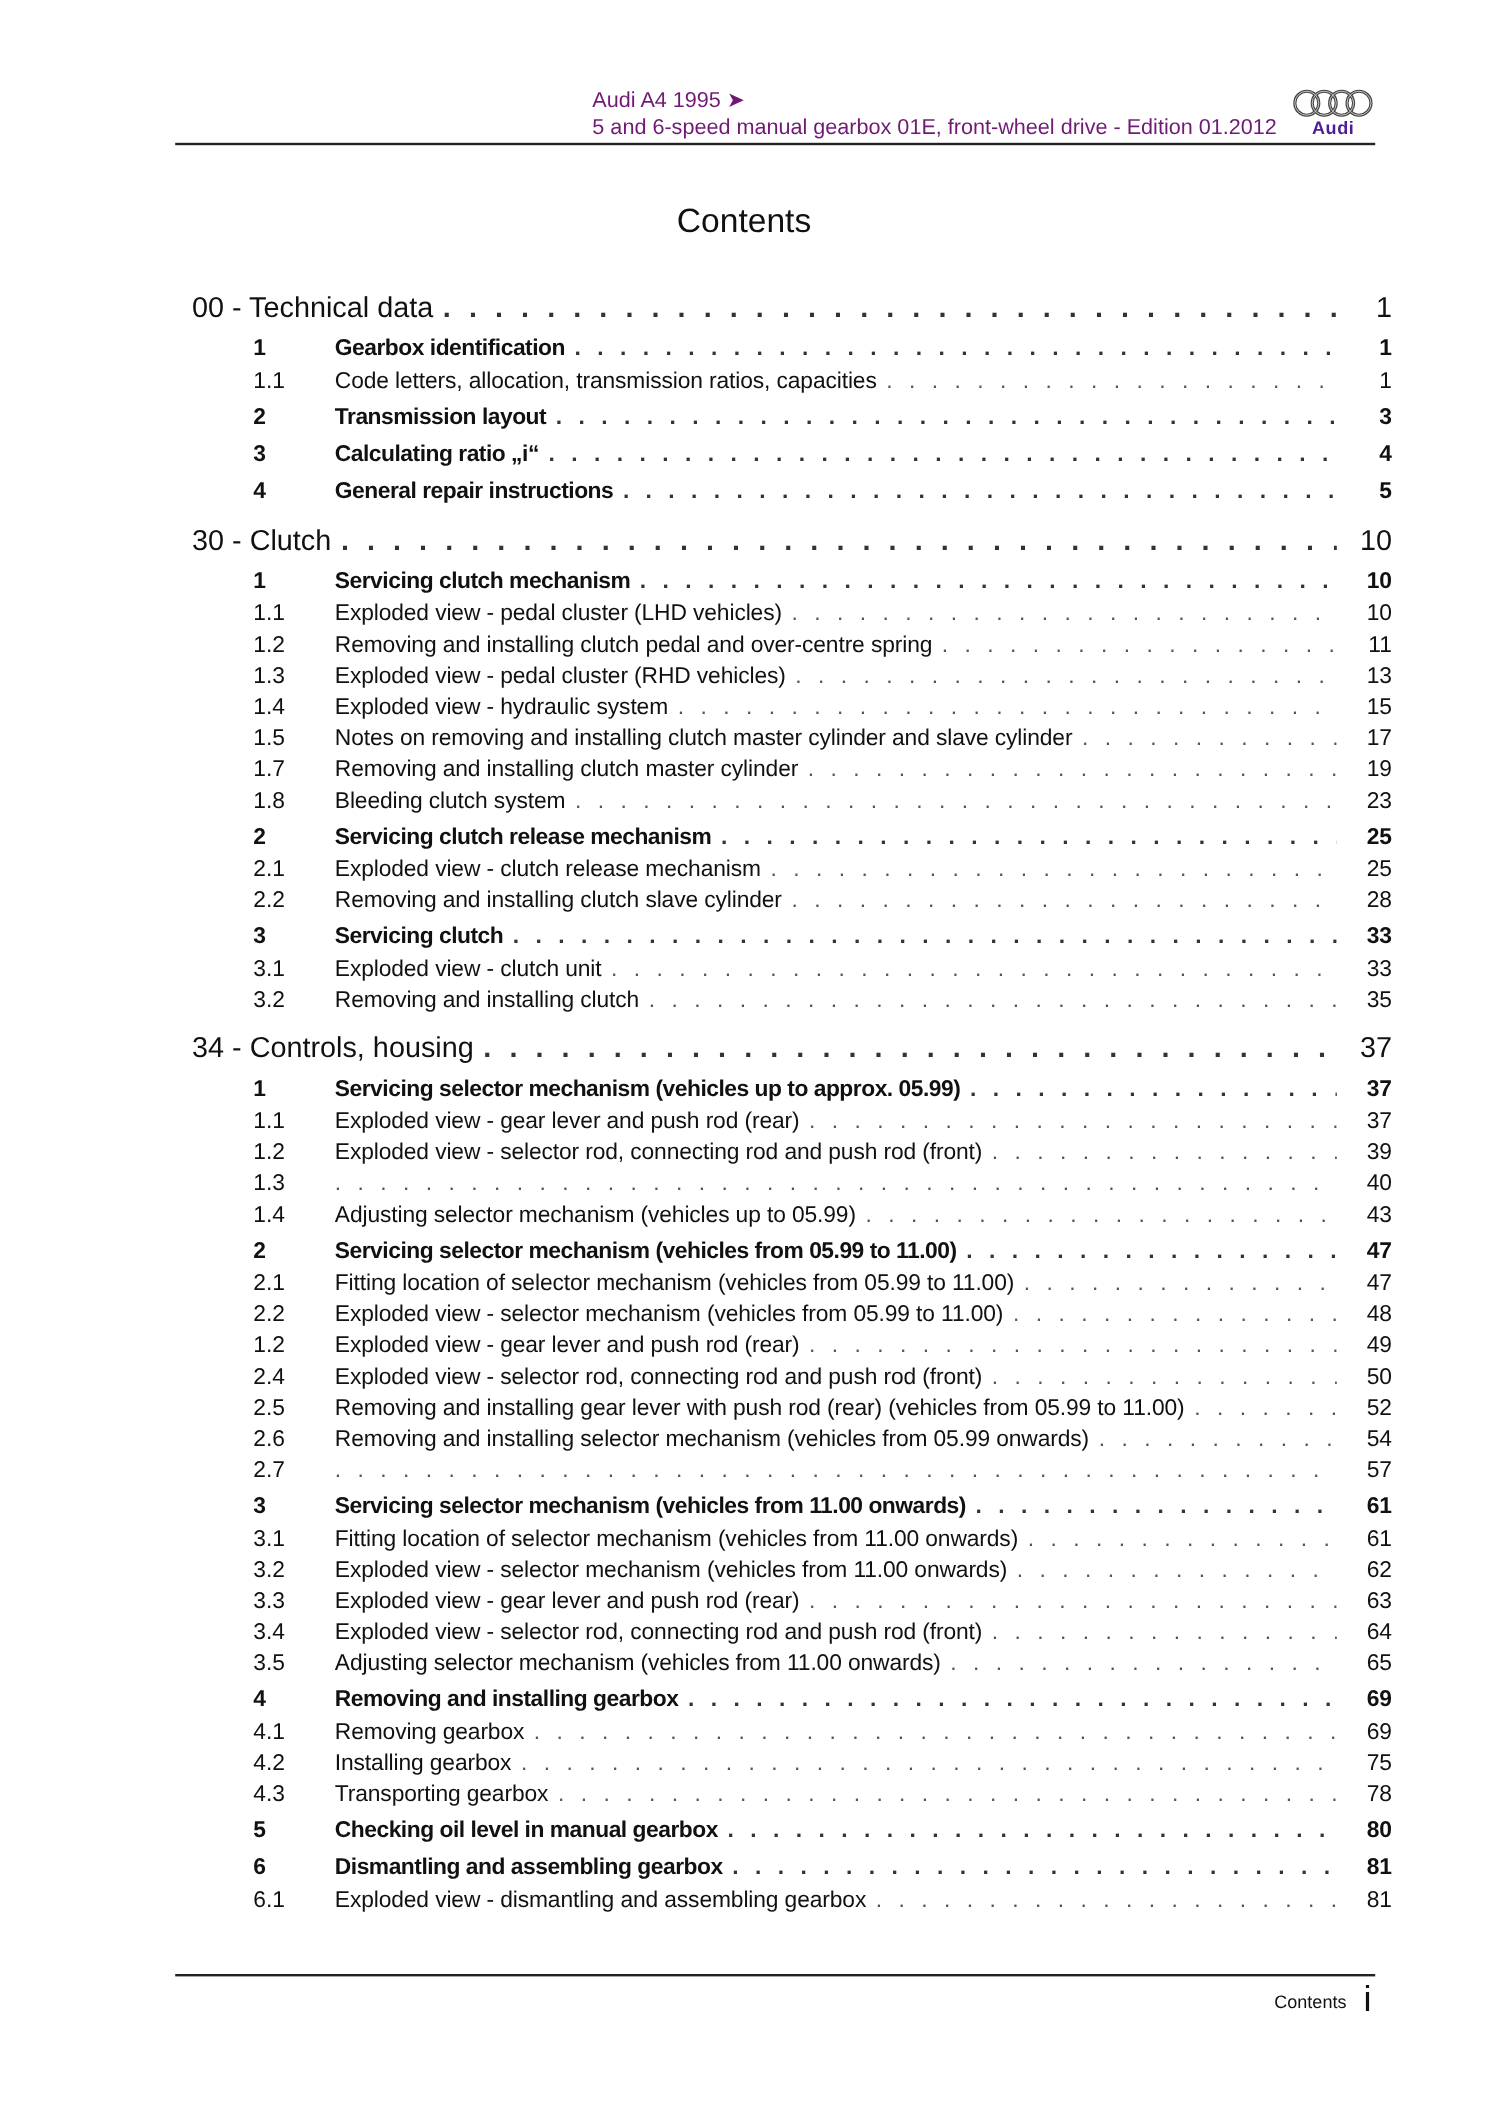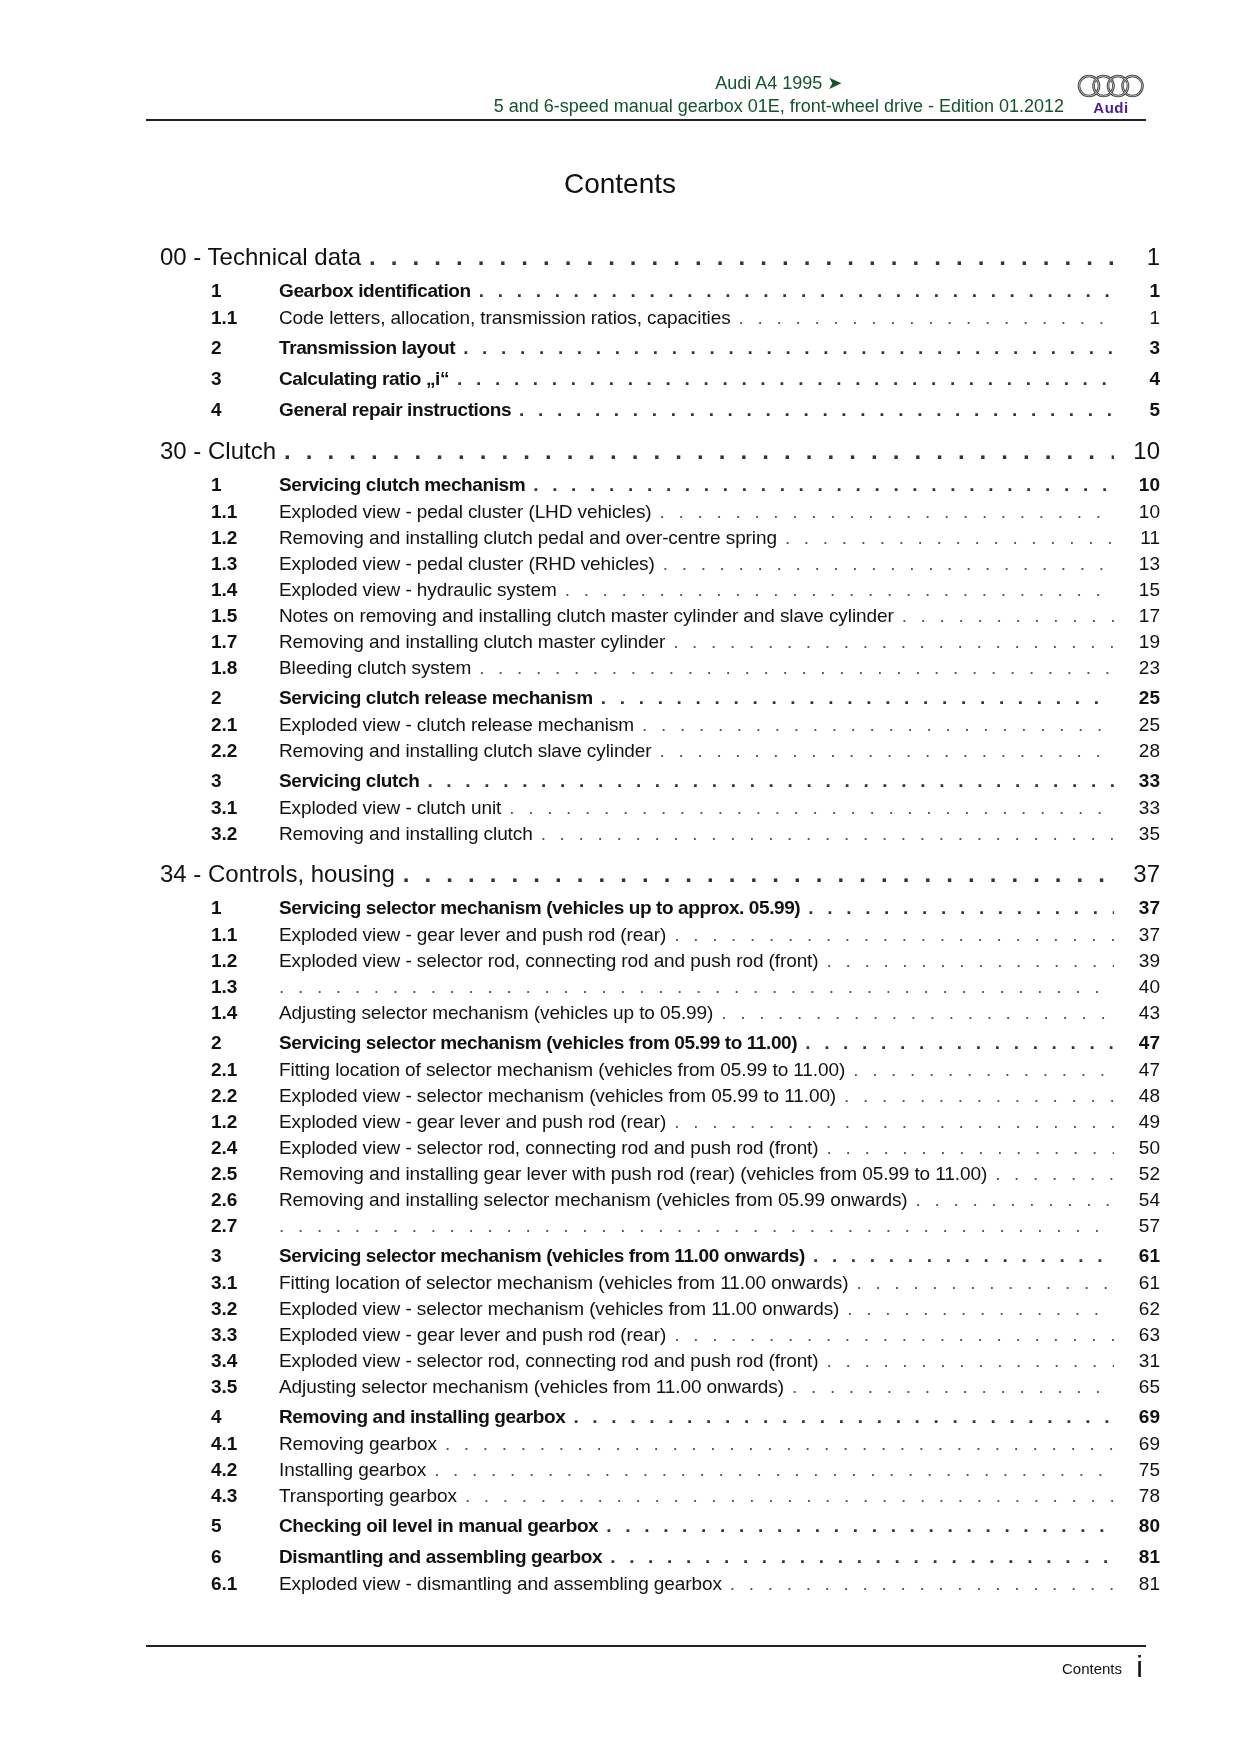--- a/index.html
+++ b/index.html
@@ -1,29 +1,29 @@
 <!DOCTYPE html>
 <html><head>
 <meta charset="utf-8">
 <style>
   html, body { margin: 0; padding: 0; background: #ffffff; }
   body { width: 1240px; height: 1753px; position: relative; overflow: hidden;
          font-family: "Liberation Sans", sans-serif; color: #111; }
   .header { position: absolute; left: 146px; top: 70px; width: 1000px; height: 52px; }
-  .header-text { position: absolute; right: 82px; top: 2px; text-align: center; font-size: 18px; line-height: 23px; color: #14532d; }
+  .header-text { position: absolute; right: 82px; top: 2px; text-align: left; font-size: 18px; line-height: 23px; color: #701a75; }
   .header-rule { position: absolute; left: 0; right: 0; top: 49px; height: 2px; background: #222; }
   .logo { position: absolute; right: 0; top: 4px; width: 70px; height: 44px; }
   .logo svg { display: block; }
   .logo-word { position: absolute; left: 0; right: 0; top: 25px; text-align: center; font-weight: bold; font-size: 15px; letter-spacing: 0.5px; color: #4c1d95; }
   .page-title { position: absolute; left: 0; right: 0; top: 168px; text-align: center; font-size: 28px; color: #111; }
 
   .toc { position: absolute; left: 146px; top: 240px; width: 1000px; margin-left: 14px; }
   .chapter { margin-bottom: 10px; }
   .row { display: flex; align-items: baseline; position: relative; }
-  .row .num { width: 68px; flex: none; padding-left: 51px; font-weight: bold; }
+  .row .num { width: 68px; flex: none; padding-left: 51px; }
   .row .title { flex: none; white-space: nowrap; padding-right: 8px; }
   .row .leader { flex: 1 1 auto; overflow: hidden; white-space: nowrap; letter-spacing: 4.2px; color: #333; }
   .row .leader::before { content: ". . . . . . . . . . . . . . . . . . . . . . . . . . . . . . . . . . . . . . . . . . . . . . . . . . . . . . . . . . . . . . . . . . . . . . . . . . . . . . . . . . . . . . . . . . . . . . . . . . . . . . . . . . . . . . . . . . . . . . . . . . . . . . . . . . . . . . . . . . . ."; }
   .row .page { width: 46px; flex: none; text-align: right; }
 
   .row.chap { font-size: 24px; height: 34px; line-height: 34px; }
   .row.chap .title { padding-left: 0; }
   .row.chap .leader { font-weight: bold; }
   .row.chap .page { font-weight: normal; }
 
@@ -302,21 +302,21 @@
       <div class="row sub">
         <span class="num">3.3</span>
         <span class="title">Exploded view - gear lever and push rod (rear)</span>
         <span class="leader"></span>
         <span class="page">63</span>
       </div>
       <div class="row sub">
         <span class="num">3.4</span>
         <span class="title">Exploded view - selector rod, connecting rod and push rod (front)</span>
         <span class="leader"></span>
-        <span class="page">31</span>
+        <span class="page">64</span>
       </div>
       <div class="row sub">
         <span class="num">3.5</span>
         <span class="title">Adjusting selector mechanism (vehicles from 11.00 onwards)</span>
         <span class="leader"></span>
         <span class="page">65</span>
       </div>
       <div class="row sec">
         <span class="num">4</span>
         <span class="title">Removing and installing gearbox</span>

